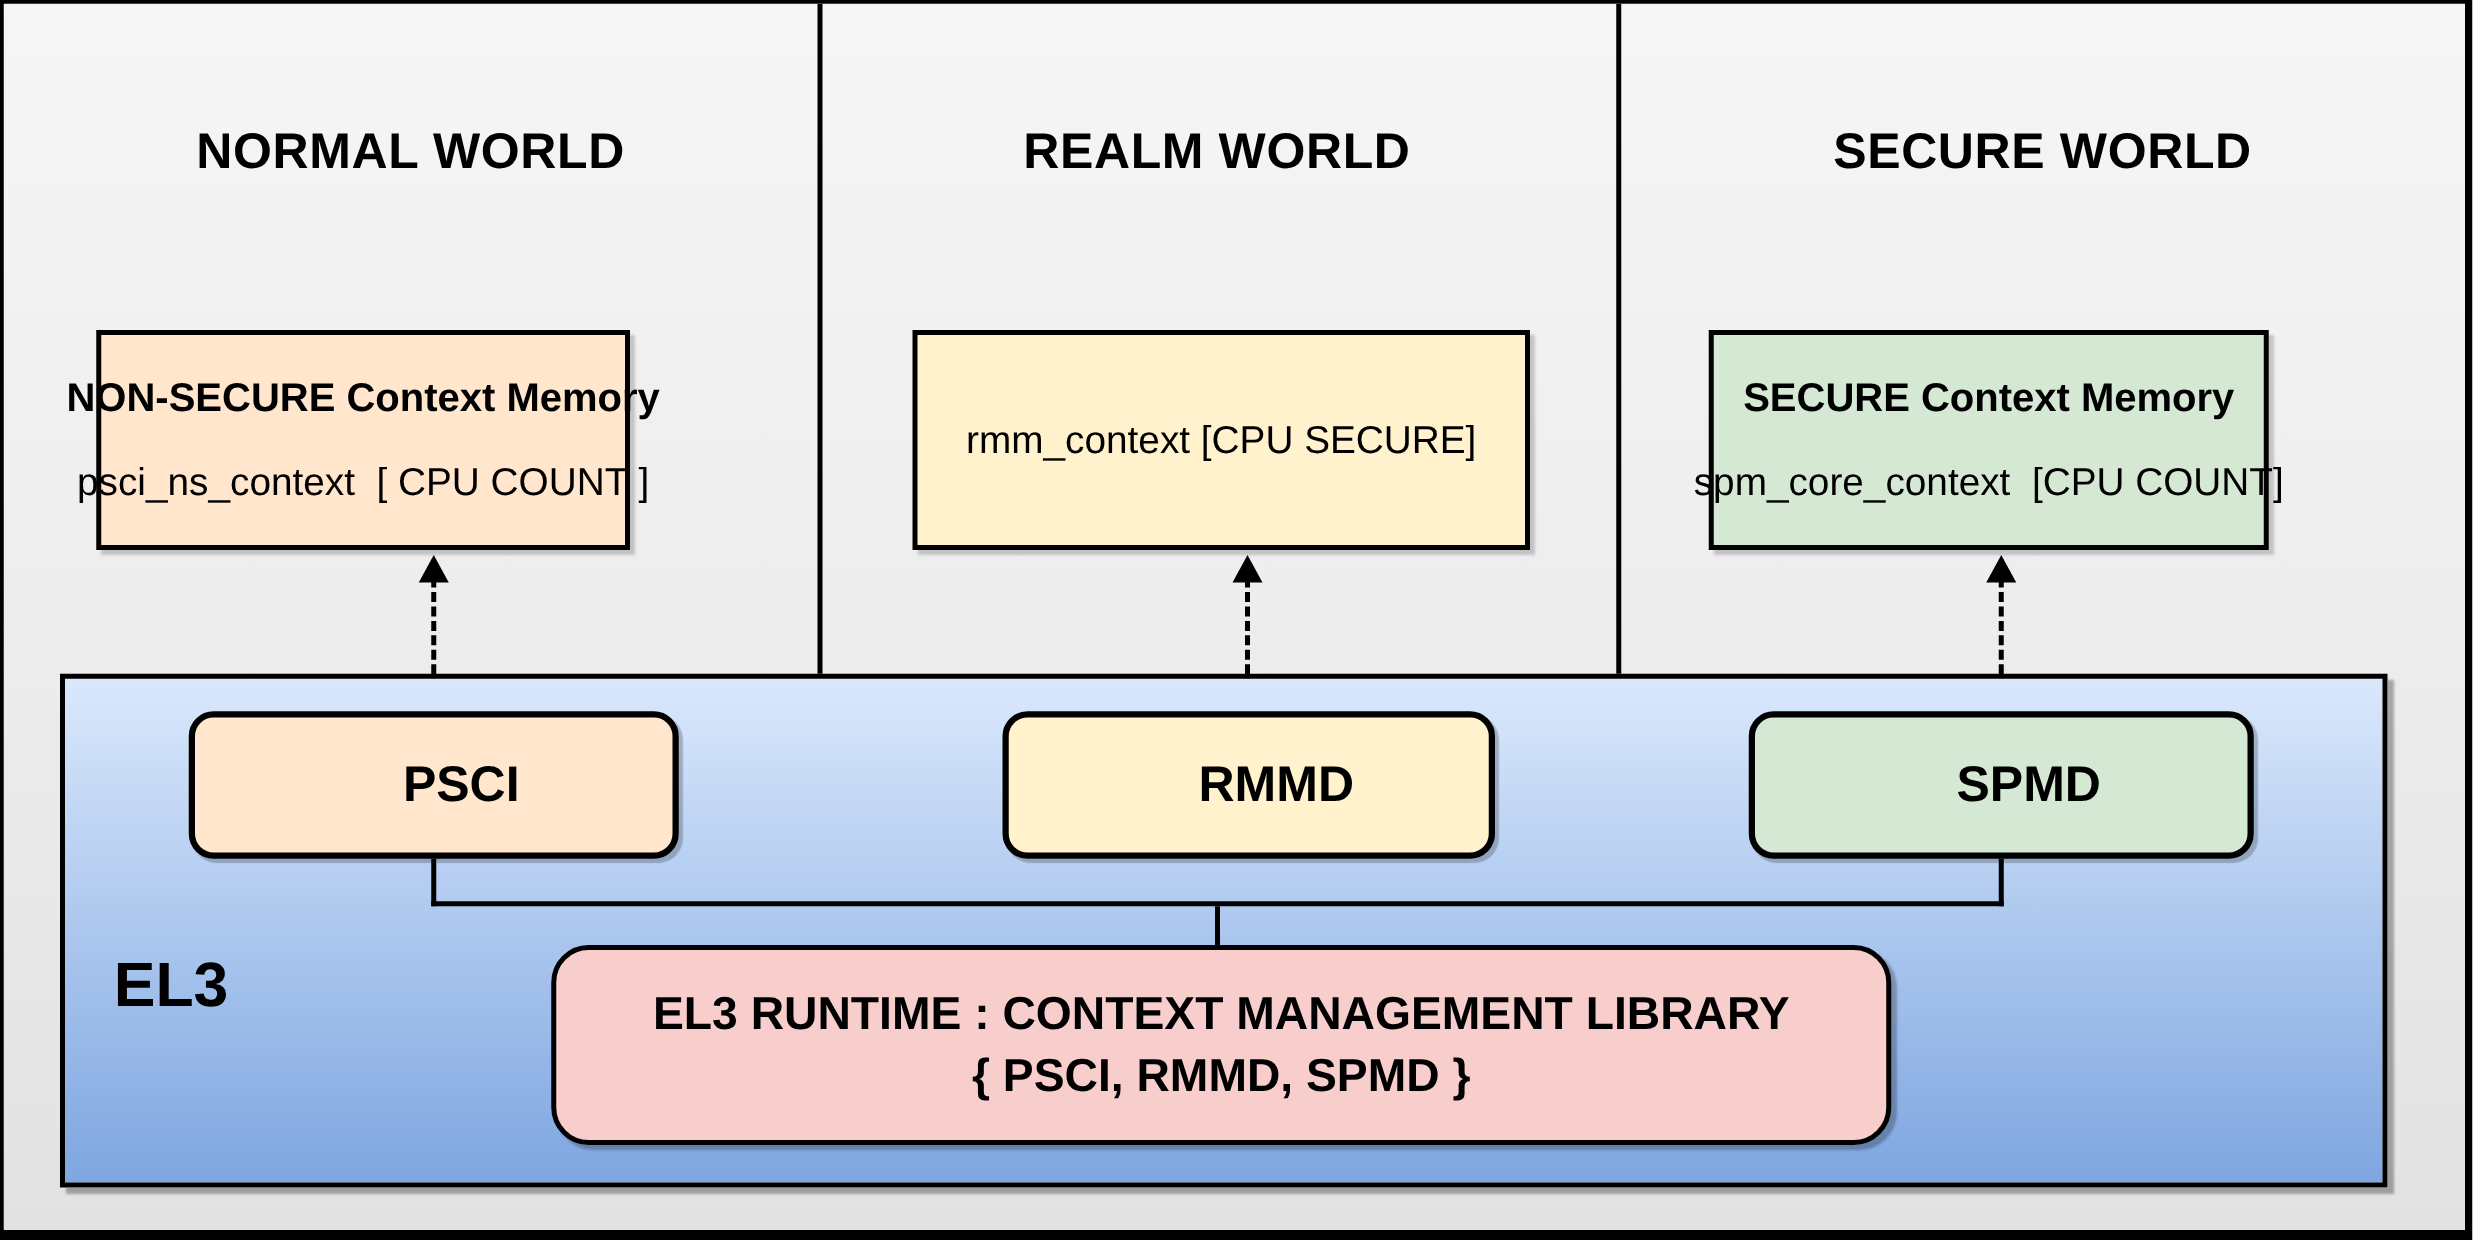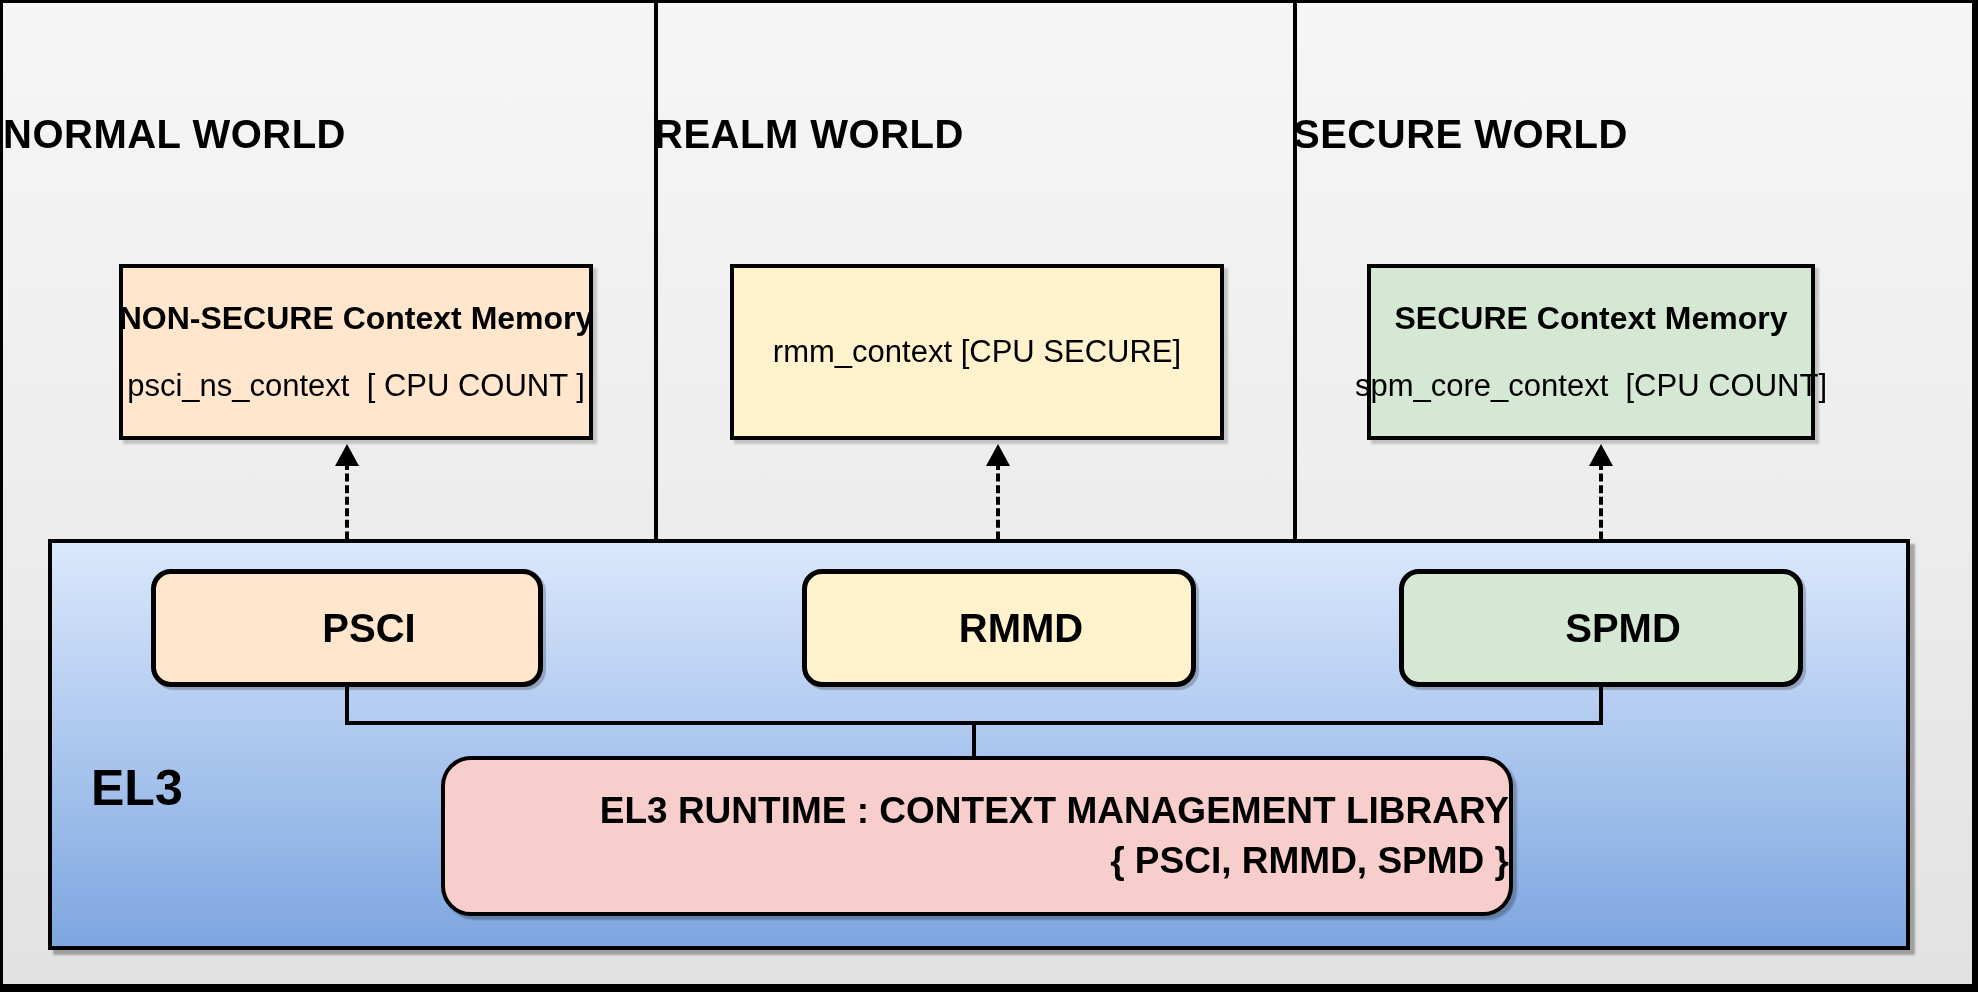--- a/index.html
+++ b/index.html
@@ -28,45 +28,46 @@
     width: 4px;
     height: 536px;
     background: #000;
   }
   .divider.d1 { left: 651px; }
   .divider.d2 { left: 1290px; }
 
   
   .world-title {
     position: absolute;
-    top: 109px;
+    top: 96px;
     font-size: 40px;
     font-weight: bold;
     color: #000;
+    text-align: center;
     letter-spacing: 0.5px;
     white-space: nowrap;
   }
   .world-title.w1 { left: 0px;    width: 651px; }
   .world-title.w2 { left: 651px;  width: 639px; }
   .world-title.w3 { left: 1290px; width: 682px; }
 
   
   .mem-box {
     position: absolute;
     top: 261px;
     height: 176px;
     border: 4px solid #000;
     box-shadow: 4px 4px 2px rgba(0,0,0,0.18);
     display: flex;
     flex-direction: column;
     justify-content: space-evenly;
     align-items: center;
     text-align: center;
   }
-  .mem-box.m1 { left: 74px;   width: 474px; background: #ffe6cc; margin-left: 42px; }
+  .mem-box.m1 { left: 74px;   width: 427px; background: #ffe6cc; }
   .mem-box.m2 { left: 727px;  width: 494px; background: #fff2cc; }
   .mem-box.m3 { left: 1364px; width: 448px; background: #d5e8d4; }
   .mem-title { font-size: 32px; font-weight: bold; white-space: pre; }
   .mem-value { font-size: 31px; font-weight: normal; white-space: pre; }
 
   
   .sync-arrow {
     position: absolute;
     top: 441px;
     width: 28px;
@@ -145,21 +146,21 @@
     position: absolute;
     left: 438px;
     top: 753px;
     width: 1072px;
     height: 160px;
     background: #f8cecc;
     border: 4px solid #000;
     border-radius: 30px;
     display: flex;
     flex-direction: column;
-    align-items: flex-end;
+    align-items: center;
     justify-content: center;
     gap: 8px;
     text-align: center;
     box-shadow: 4px 4px 2px rgba(0,0,0,0.25);
   }
   .runtime-line { font-size: 37px; font-weight: bold; white-space: pre; }
 </style>
 </head>
 <body>
 

